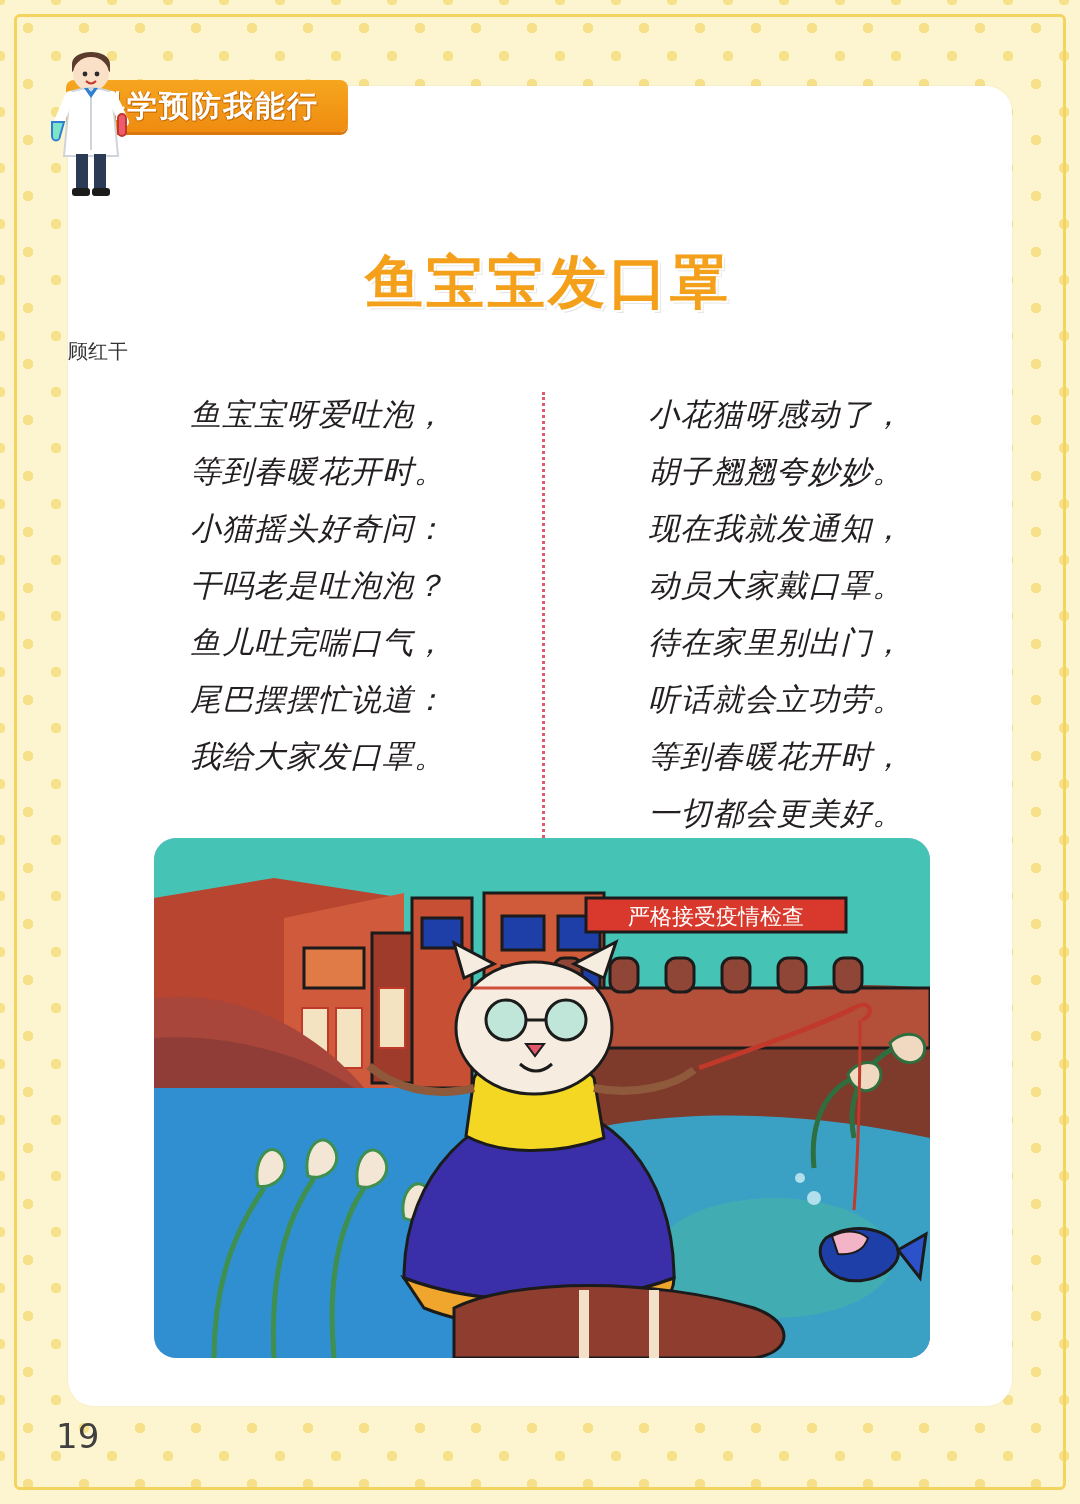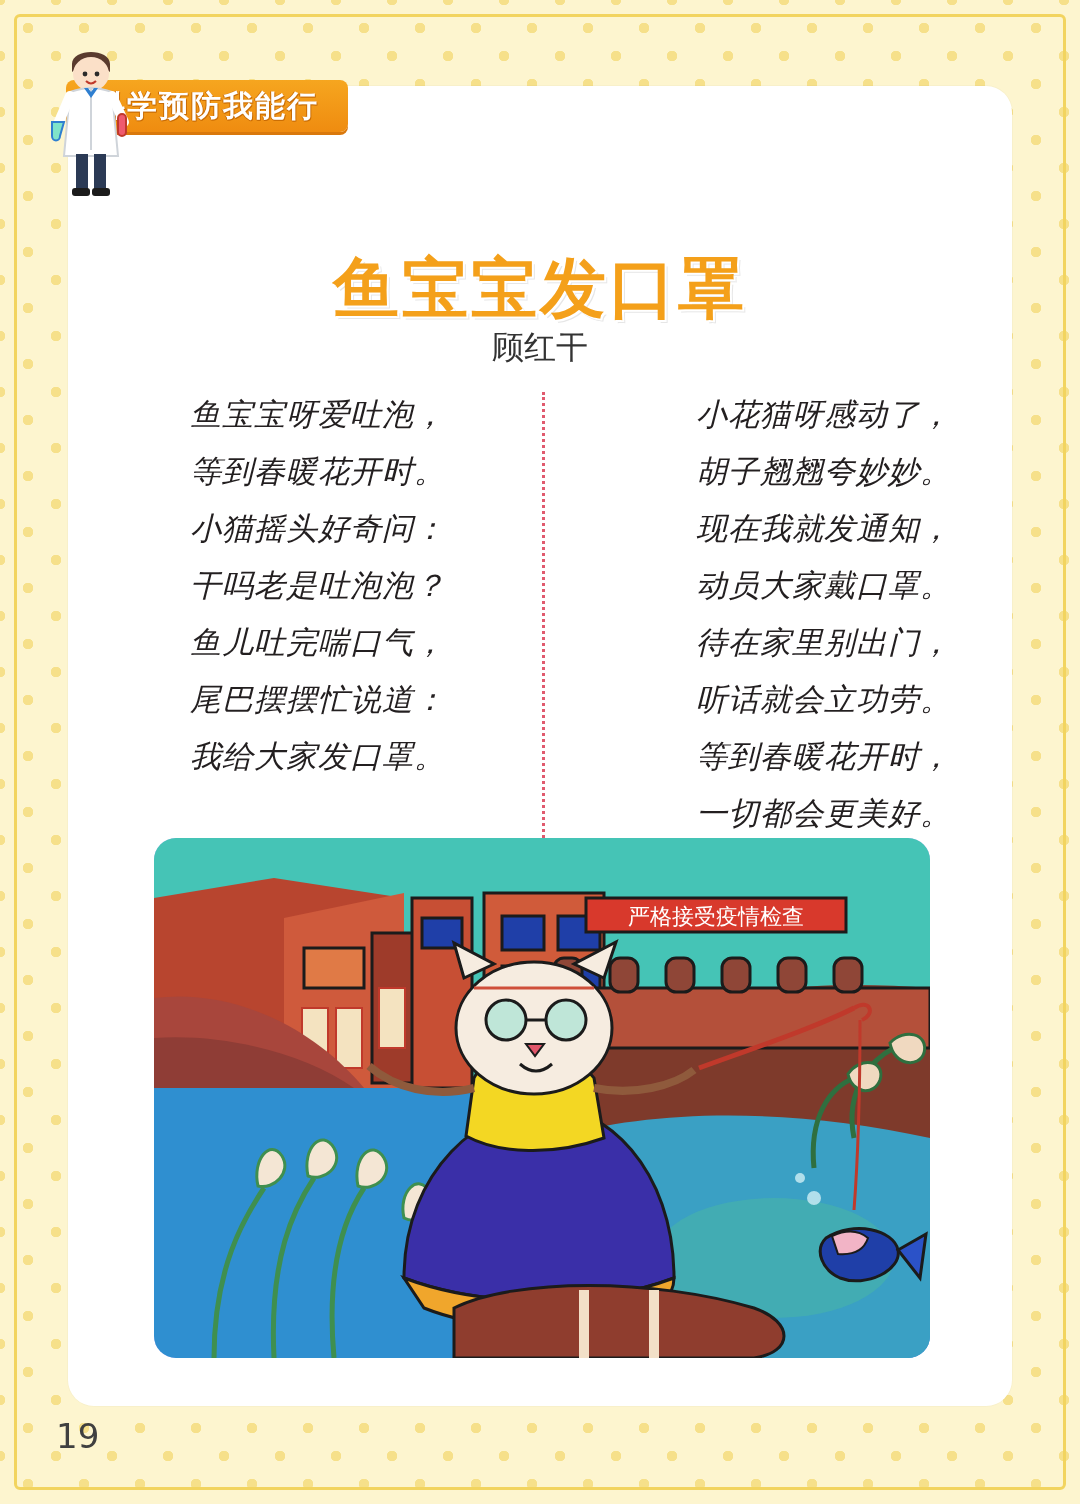--- a/index.html
+++ b/index.html
@@ -75,54 +75,54 @@
     left: 48px;
     top: 38px;
     width: 86px;
     height: 168px;
     z-index: 6;
   }
 
   .title {
     position: absolute;
     top: 158px;
-    left: 0;
+    left: 8px;
     width: 100%;
     text-align: center;
-    font-size: 66px;
+    font-size: 58px;
     font-weight: bold;
     color: #f4a01a;
     letter-spacing: 3px;
     text-shadow: 2px 2px 0 #ffffff, 3px 3px 0 #e6e6e6;
     font-family: "DejaVu Sans", "Liberation Sans", sans-serif;
   }
   .author {
     position: absolute;
-    top: 240px;
+    top: 252px;
     left: 0;
     width: 100%;
-    text-align: center;
-    font-size: 32px;
+    text-align: left;
+    font-size: 20px;
     color: #333;
     font-family: "DejaVu Sans", "Liberation Sans", sans-serif;
   }
 
   .poem {
     position: absolute;
     top: 300px;
     left: 60px;
     width: 824px;
     display: flex;
     justify-content: space-between;
   }
   .poem-col {
     width: 360px;
   }
   .poem-col.left { text-align: left; padding-left: 62px; }
-  .poem-col.right { text-align: right; padding-left: 56px; }
+  .poem-col.right { text-align: center; padding-left: 56px; }
   .poem-line {
     font-size: 31px;
     line-height: 57px;
     color: #231f20;
     letter-spacing: 1px;
     font-family: "DejaVu Sans", "Liberation Sans", sans-serif;
     white-space: nowrap;
     font-style: italic;
   }
   .divider {

